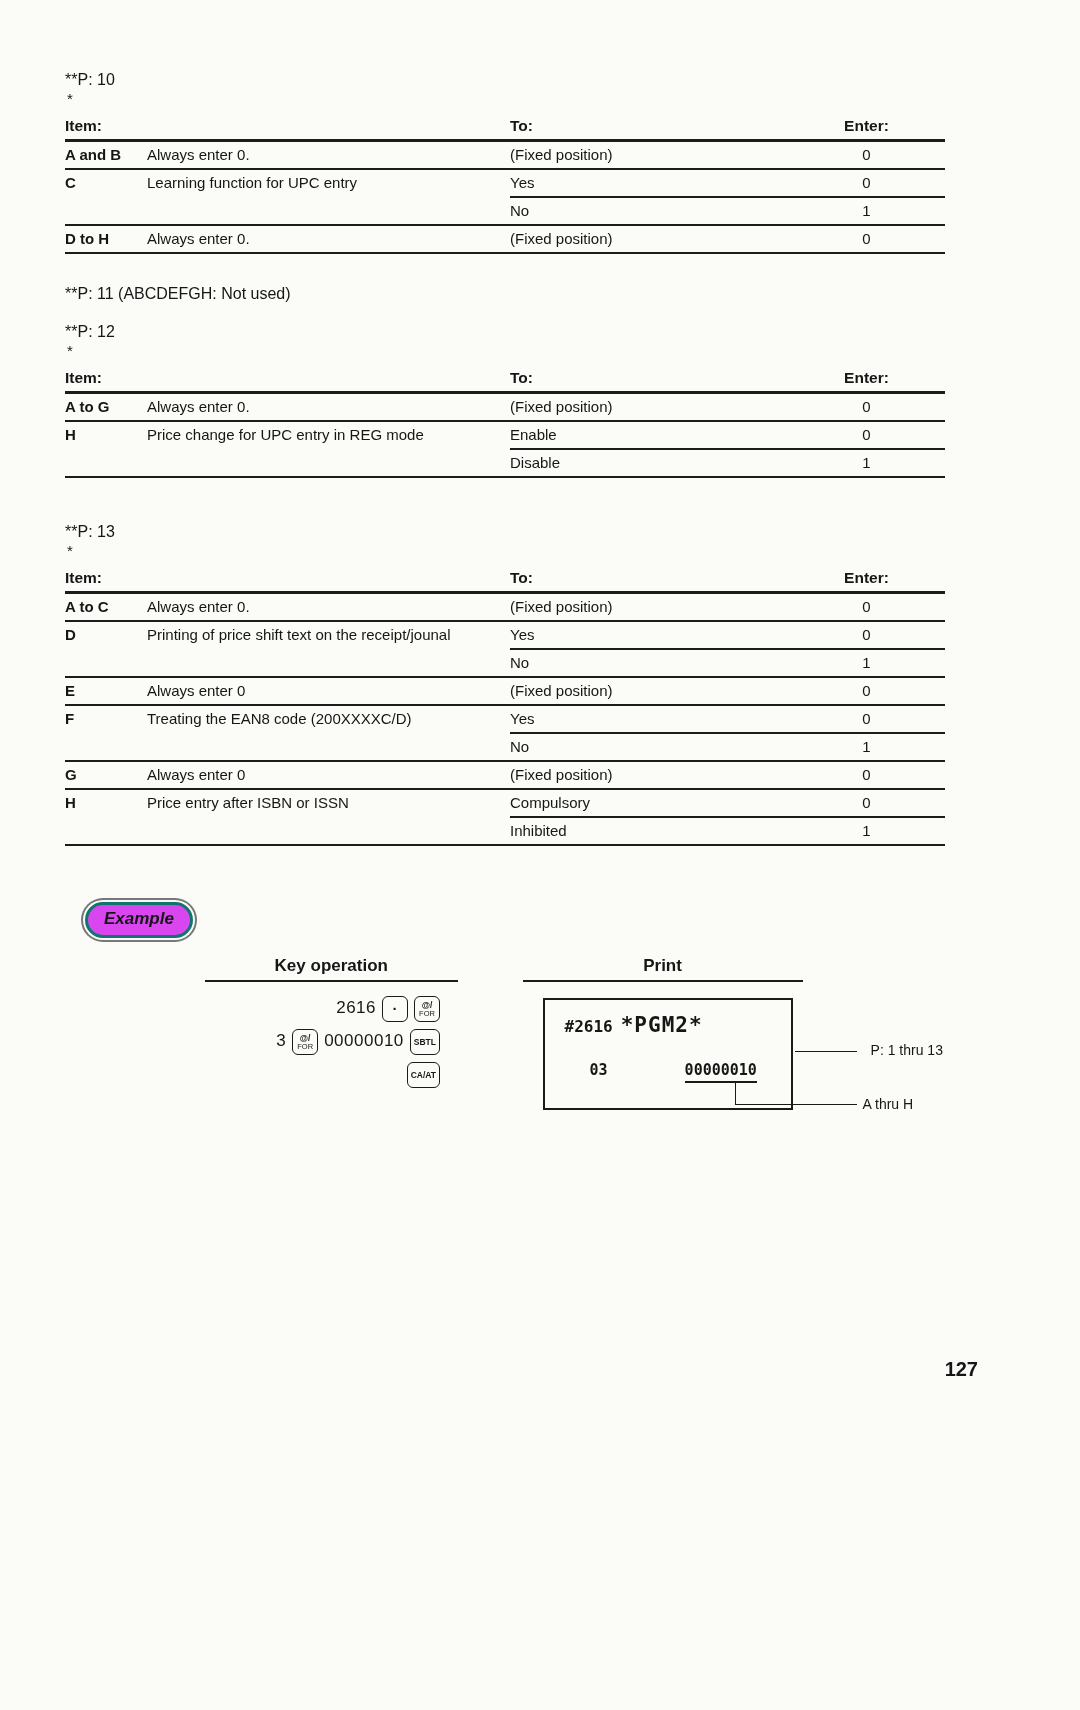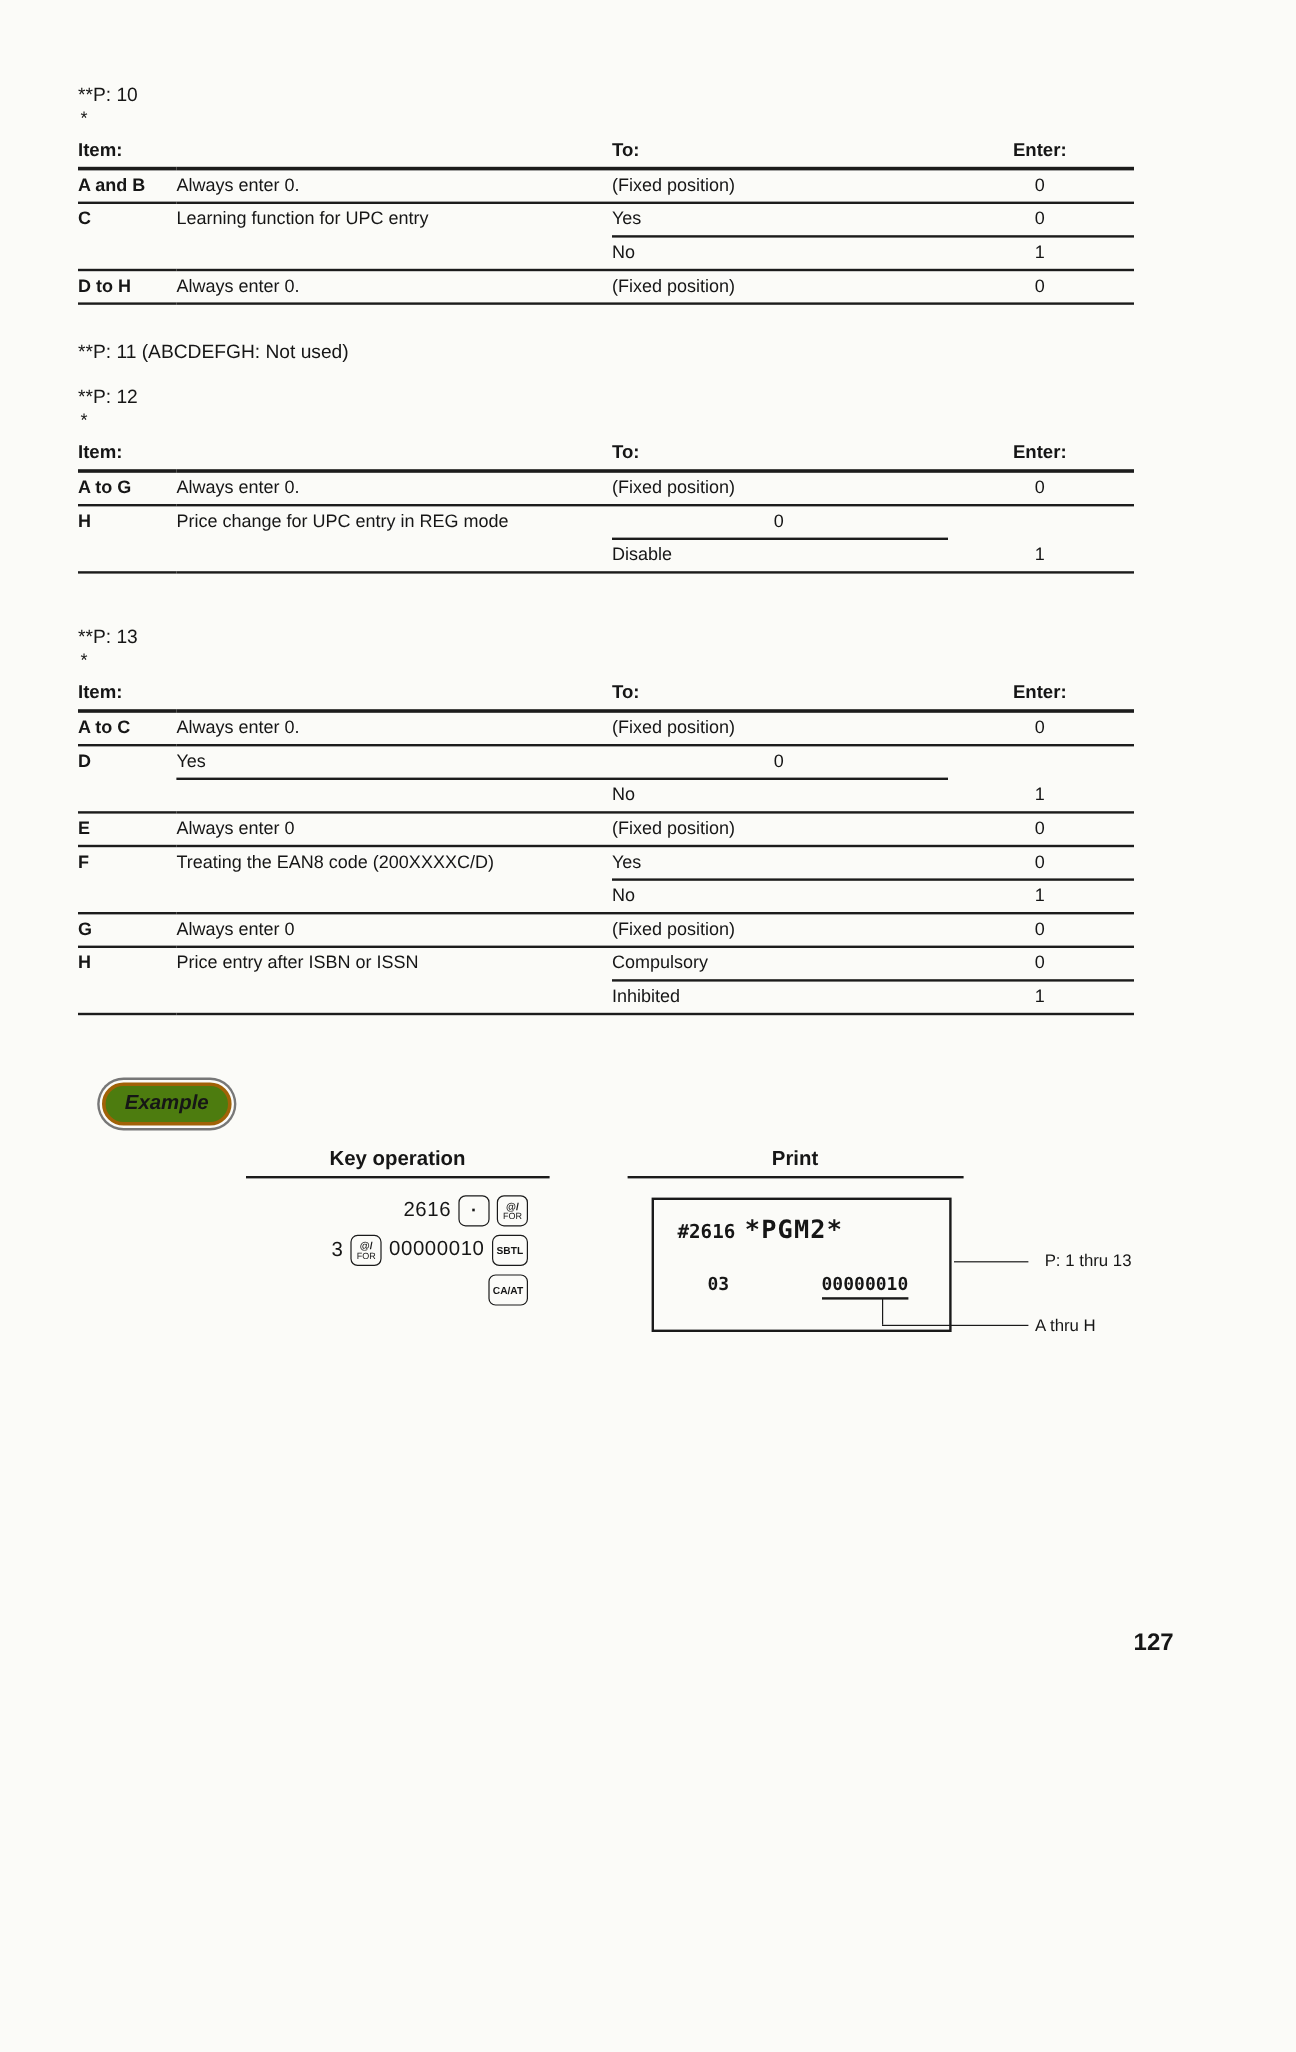--- a/index.html
+++ b/index.html
@@ -25,23 +25,23 @@
   .c-enter { text-align:center; }
 
   .gap-p11 { margin-top:30px; }
   .gap-p12 { margin-top:18px; }
   .gap-p13 { margin-top:44px; }
 
   
   .example-row { display:flex; align-items:flex-start; margin-top:56px; }
   .badge {
     margin-left:20px; min-width:106px; padding:4px 16px 6px; text-align:center;
-    border:3px solid #a16207; border-radius:20px;
+    border:3px solid #0f766e; border-radius:20px;
     box-shadow:0 0 0 2px #fbfbf8, 0 0 0 4px #777;
-    font-weight:bold; font-style:italic; font-size:17px; background:#4d7c0f;
+    font-weight:bold; font-style:italic; font-size:17px; background:#d946ef;
   }
   .example-text { margin-left:24px; width:735px; font-size:16.5px; line-height:1.55; }
 
   .example-cols { display:flex; margin-top:18px; }
   .keyop-col { margin-left:140px; width:275px; }
   .col-title {
     font-weight:bold; font-size:17px; text-align:center;
     border-bottom:2px solid #1b1b1b; padding-bottom:4px;
   }
   .keyop-lines { margin-top:14px; width:235px; margin-left:0; text-align:right; font-size:17px; }
@@ -135,20 +135,21 @@
     </div>
     <div class="trow full">
       <span class="c-item">A to G</span>
       <span class="c-desc">Always enter 0.</span>
       <span class="c-to">(Fixed position)</span>
       <span class="c-enter">0</span>
     </div>
     <div class="trow partial">
       <span class="c-item">H</span>
       <span class="c-desc">Price change for UPC entry in REG mode</span>
+      <span class="c-to">Enable</span>
       <span class="c-enter">0</span>
     </div>
     <div class="trow full">
       <span class="c-item"></span>
       <span class="c-desc"></span>
       <span class="c-to">Disable</span>
       <span class="c-enter">1</span>
     </div>
   </div>
 
@@ -163,20 +164,21 @@
       <span class="c-enter">Enter:</span>
     </div>
     <div class="trow full">
       <span class="c-item">A to C</span>
       <span class="c-desc">Always enter 0.</span>
       <span class="c-to">(Fixed position)</span>
       <span class="c-enter">0</span>
     </div>
     <div class="trow partial">
       <span class="c-item">D</span>
+      <span class="c-desc">Printing of price shift text on the receipt/jounal</span>
       <span class="c-to">Yes</span>
       <span class="c-enter">0</span>
     </div>
     <div class="trow full">
       <span class="c-item"></span>
       <span class="c-desc"></span>
       <span class="c-to">No</span>
       <span class="c-enter">1</span>
     </div>
     <div class="trow full">

